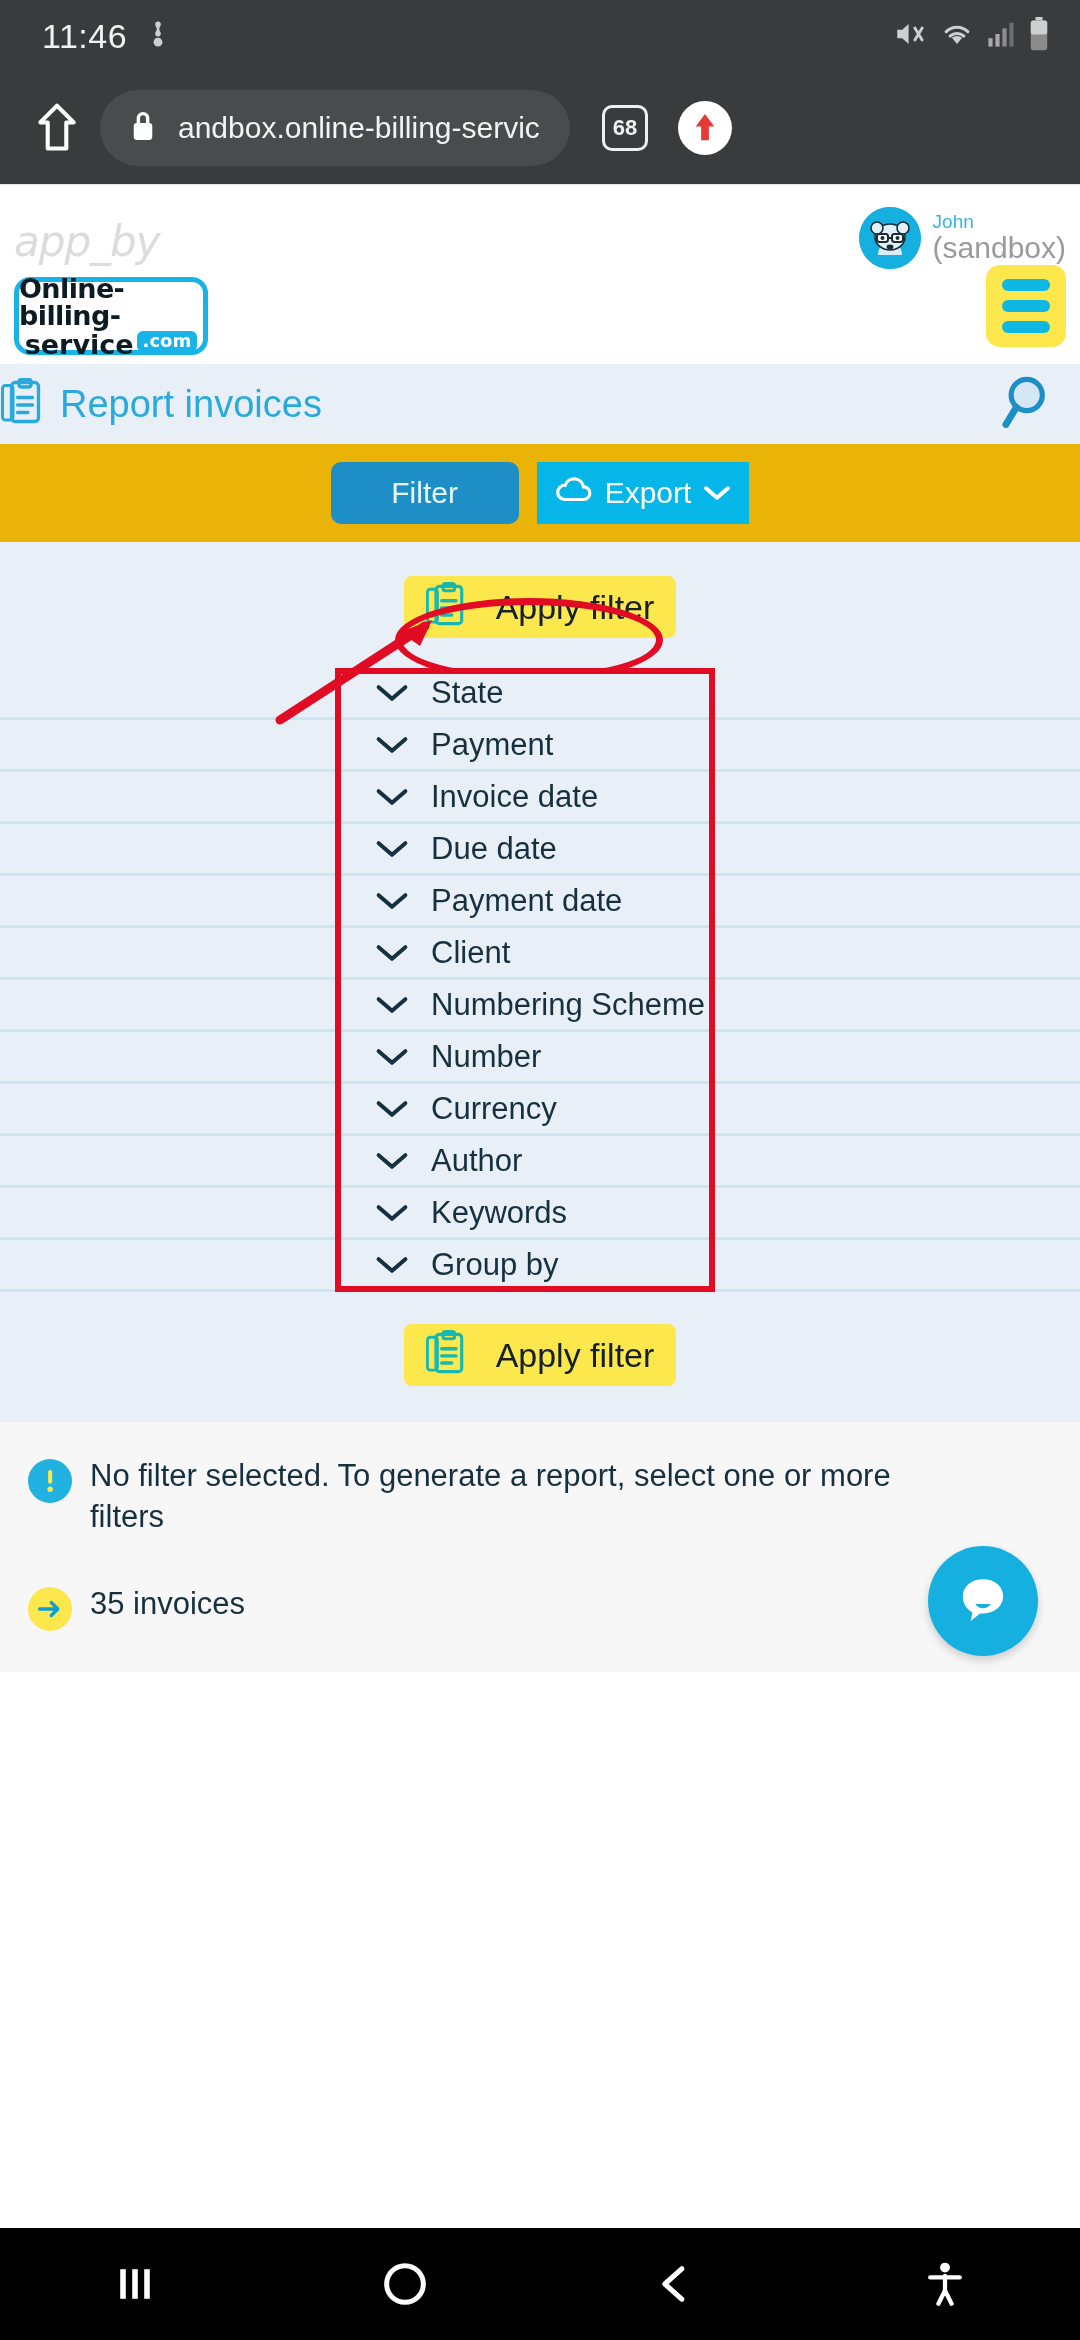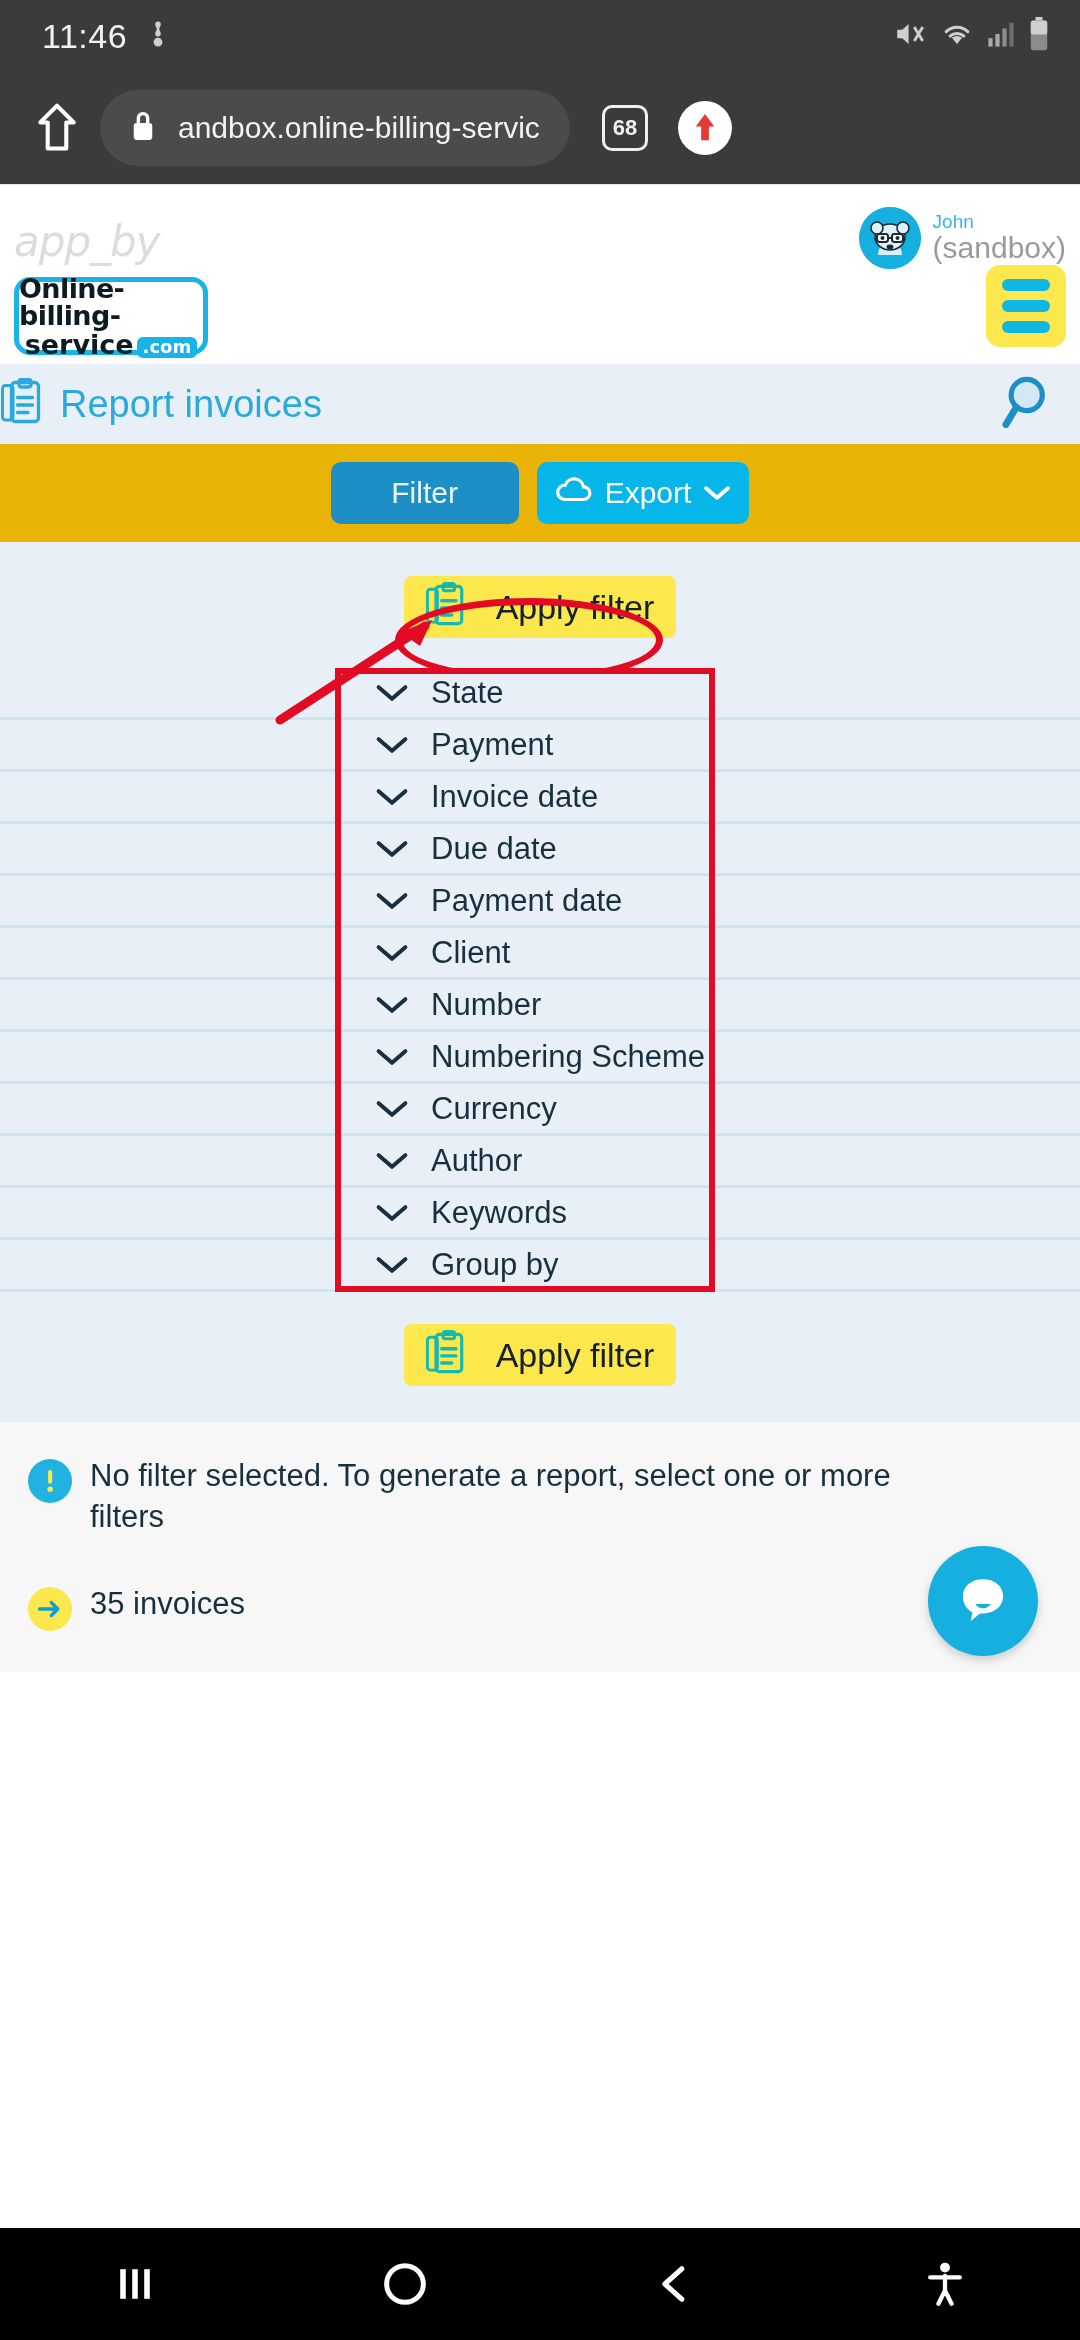--- a/index.html
+++ b/index.html
@@ -74,21 +74,21 @@
     position: absolute; left: 14px; top: 0;
     width: 194px; height: 78px;
     border: 5px solid #18b4e8; border-radius: 16px;
     display: flex; flex-direction: column; align-items: center; justify-content: center;
     background: #fff;
   }
   .logo-l1 {
     font-size: 27px; font-weight: bold; color: #0d1b22;
     letter-spacing: -.6px; line-height: 1; font-family: "DejaVu Sans", sans-serif;
   }
-  .logo-l2 { display: flex; align-items: flex-end; gap: 3px; line-height: 1; margin-top: 2px;}
+  .logo-l2 { display: flex; align-items: flex-start; gap: 3px; line-height: 1; margin-top: 2px;}
   .logo-l2 span.svc {
     font-size: 27px; font-weight: bold; color: #0d1b22; font-family: "DejaVu Sans", sans-serif;
   }
   .logo-com {
     background: #18b4e8; color: #fff; font-size: 18px; font-weight: bold;
     border-radius: 6px; padding: 1px 6px 2px; font-family: "DejaVu Sans", sans-serif;
   }
   .hamburger {
     position: absolute; right: 14px; top: -12px;
     width: 80px; height: 82px; background: #fce74d; border-radius: 14px;
@@ -108,21 +108,21 @@
   
   .actions {
     background: #eab308; height: 98px;
     display: flex; align-items: center; justify-content: center; gap: 18px;
   }
   .btn-filter {
     width: 188px; height: 62px; background: #1e8fc6; border-radius: 10px;
     color: #e9f7ff; font-size: 30px; display: flex; align-items: center; justify-content: center;
   }
   .btn-export {
-    min-width: 194px; height: 62px; background: #06b6e8; border-radius: 10px;
+    min-width: 194px; height: 62px; background: #06b6e8; border-radius: 0;
     color: #fff; font-size: 30px; display: flex; align-items: center;
     justify-content: center; gap: 12px; padding: 0 18px;
   }
 
   
   .panel { background: #e8eff6; position: relative; padding-top: 34px; padding-bottom: 36px; }
   .apply-row { display: flex; justify-content: center; position: relative; }
   .btn-apply {
     background: #fce74d; border-radius: 8px; height: 62px; padding: 0 22px;
     display: inline-flex; align-items: center; gap: 30px;
@@ -393,29 +393,29 @@
             </svg>
           </span>
         <span class="acc-label">Client</span>
       </div>
       <div class="acc-row">
         <span class="chev">
             <svg width="34" height="20" viewBox="0 0 20 12">
               <path d="M2 2.5l8 7 8-7" fill="none" stroke="#17303f" stroke-width="2.4" stroke-linecap="round" stroke-linejoin="round"></path>
             </svg>
           </span>
+        <span class="acc-label">Numbering Scheme</span>
+      </div>
+      <div class="acc-row">
+        <span class="chev">
+            <svg width="34" height="20" viewBox="0 0 20 12">
+              <path d="M2 2.5l8 7 8-7" fill="none" stroke="#17303f" stroke-width="2.4" stroke-linecap="round" stroke-linejoin="round"></path>
+            </svg>
+          </span>
         <span class="acc-label">Number</span>
-      </div>
-      <div class="acc-row">
-        <span class="chev">
-            <svg width="34" height="20" viewBox="0 0 20 12">
-              <path d="M2 2.5l8 7 8-7" fill="none" stroke="#17303f" stroke-width="2.4" stroke-linecap="round" stroke-linejoin="round"></path>
-            </svg>
-          </span>
-        <span class="acc-label">Numbering Scheme</span>
       </div>
       <div class="acc-row">
         <span class="chev">
             <svg width="34" height="20" viewBox="0 0 20 12">
               <path d="M2 2.5l8 7 8-7" fill="none" stroke="#17303f" stroke-width="2.4" stroke-linecap="round" stroke-linejoin="round"></path>
             </svg>
           </span>
         <span class="acc-label">Currency</span>
       </div>
       <div class="acc-row">

